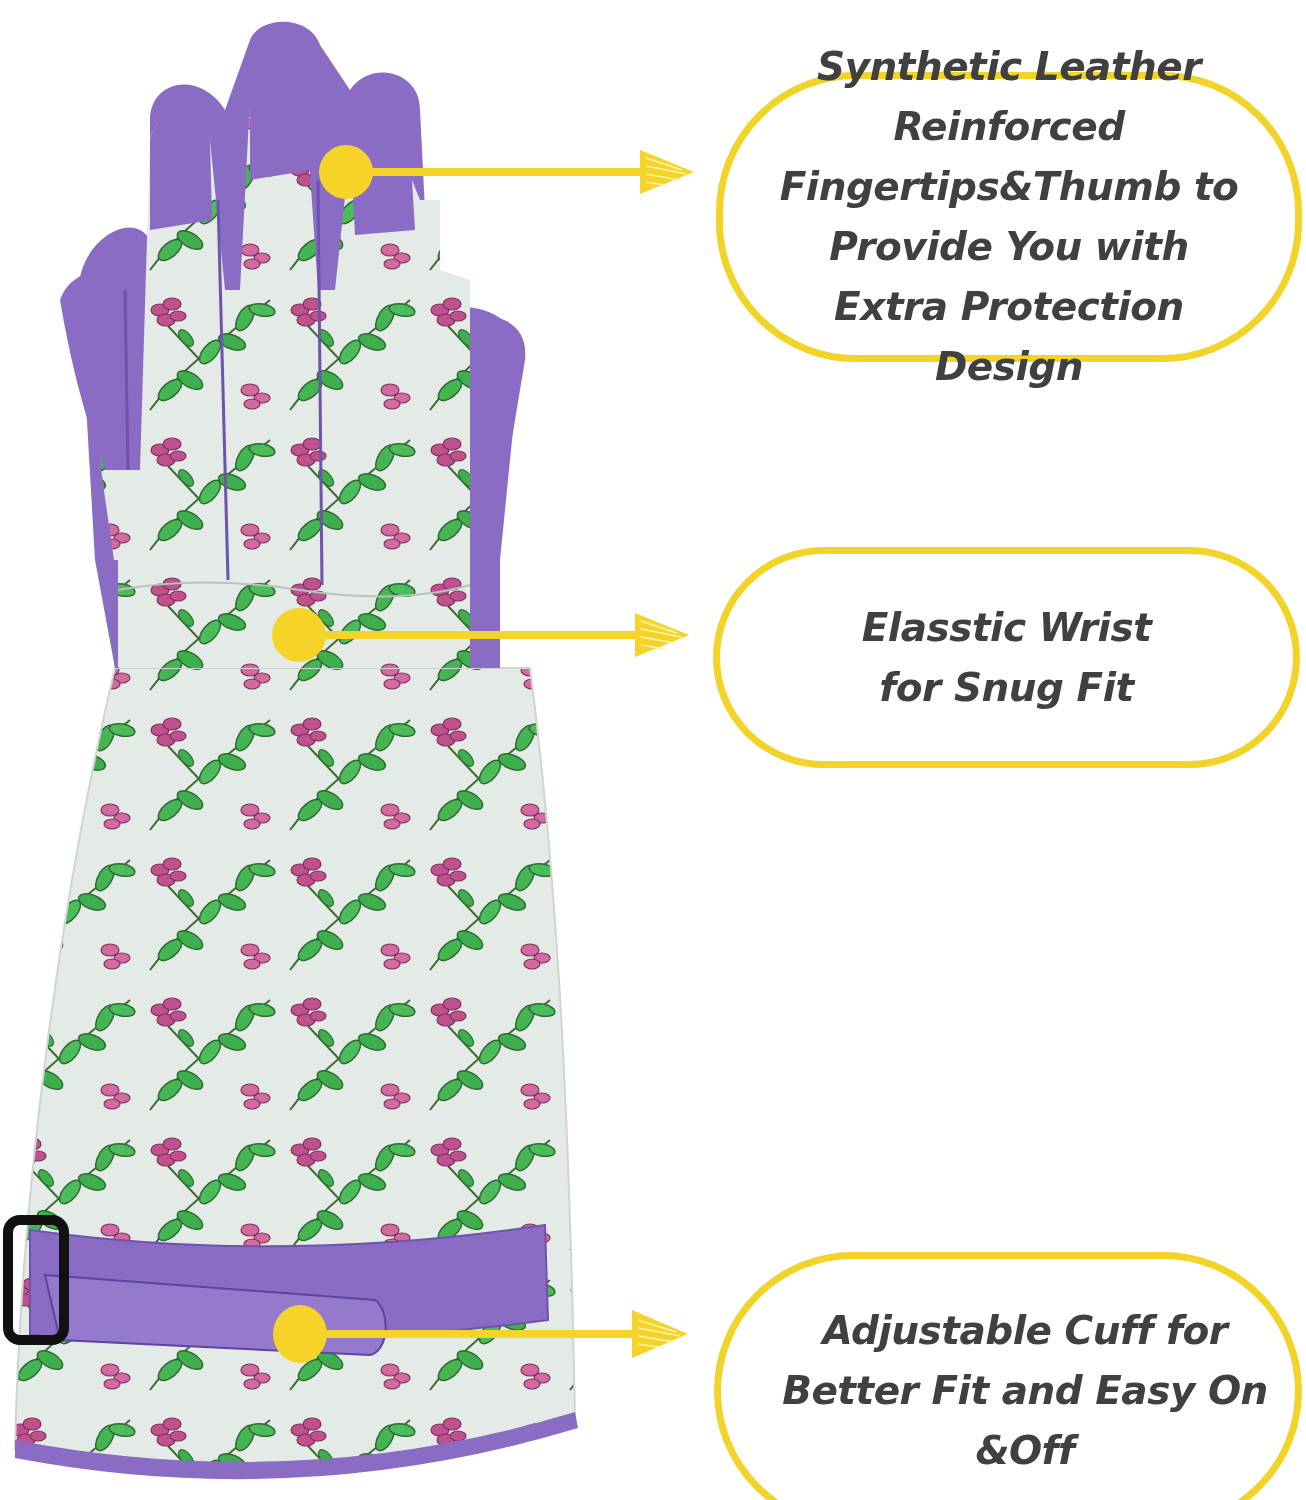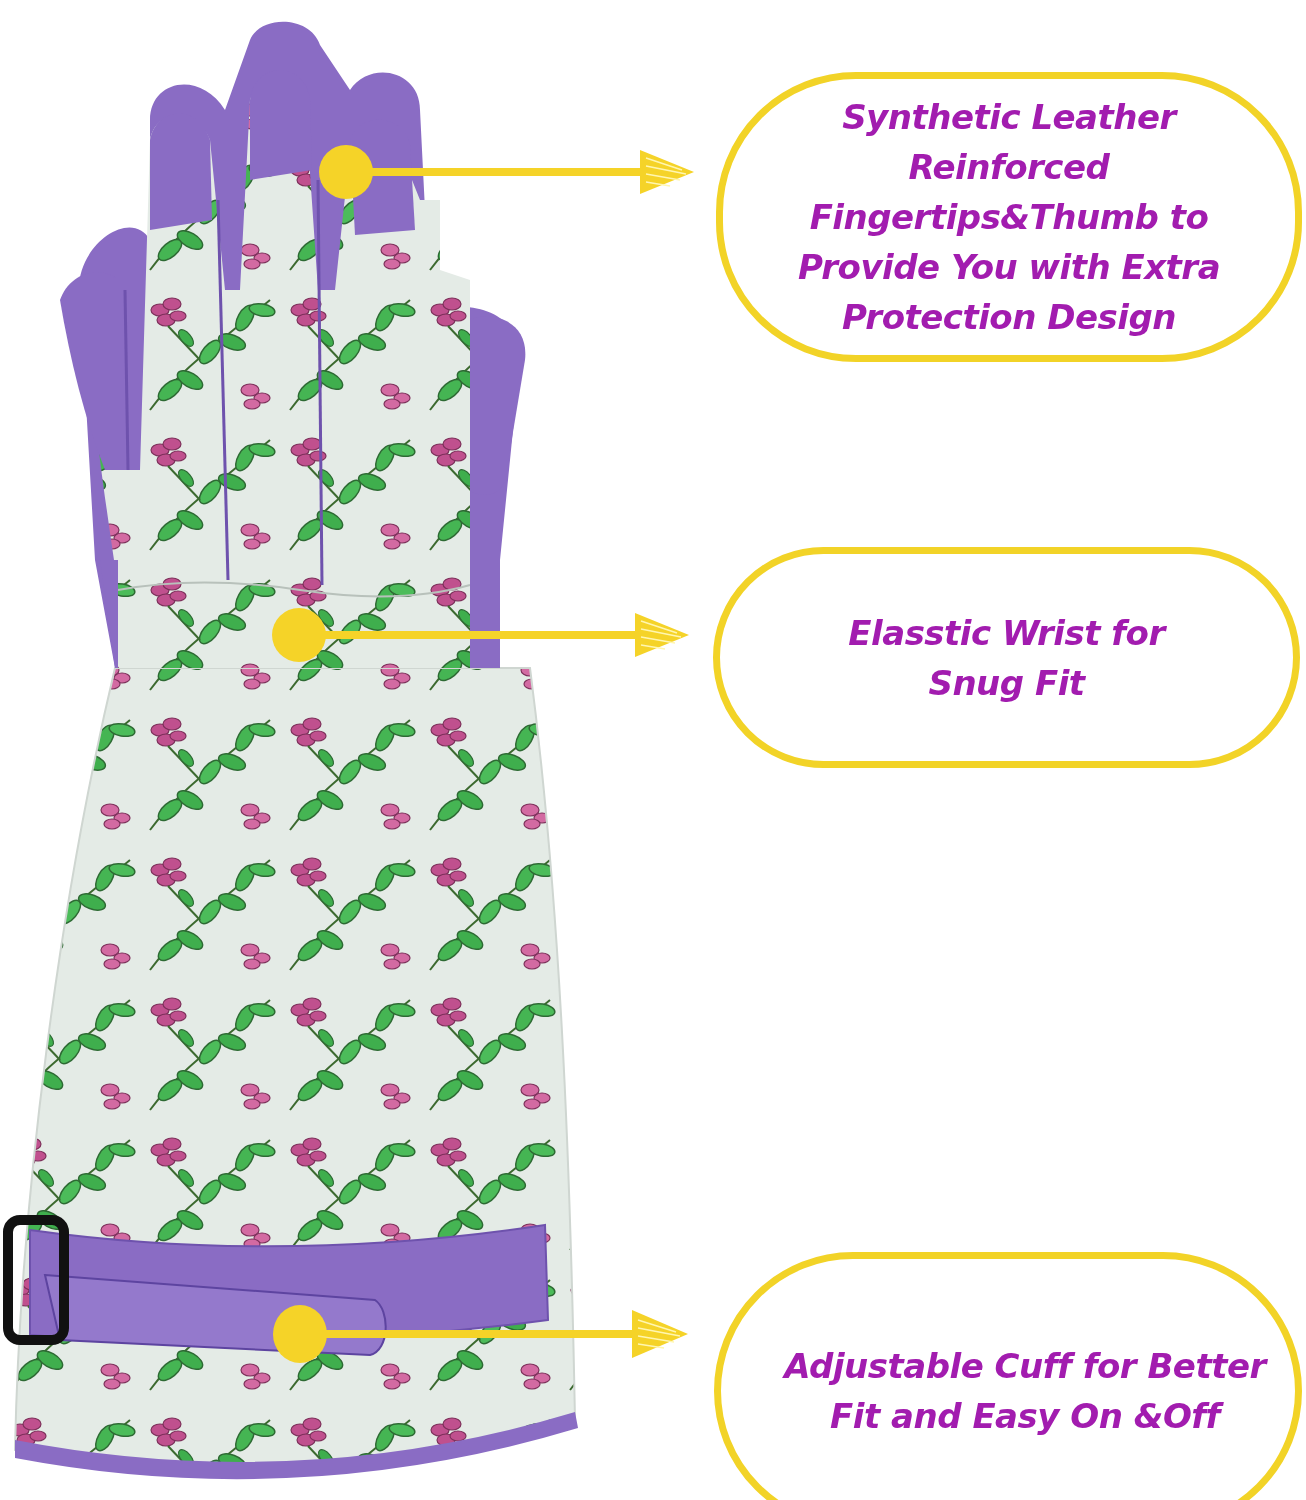--- a/index.html
+++ b/index.html
@@ -1,19 +1,19 @@
 <!DOCTYPE html>
 <html><head>
 <meta charset="utf-8">
 <style>
   html,body{margin:0;padding:0;background:#ffffff;}
   body{width:1306px;height:1500px;position:relative;overflow:hidden;font-family:"DejaVu Sans","Liberation Sans",sans-serif;}
   .glove{position:absolute;left:0;top:0;width:700px;height:1500px;}
   .callout{position:absolute;box-sizing:border-box;border:7px solid #f2d327;border-radius:140px;background:#fff;display:flex;align-items:center;justify-content:center;text-align:center;}
-  .callout-text{font-style:italic;font-weight:bold;color:#a21caf;font-size:34px;line-height:50px;letter-spacing:-0.5px;}
+  .callout-text{font-style:italic;font-weight:bold;color:#404040;font-size:39px;line-height:60px;letter-spacing:-0.5px;}
   .pointer{position:absolute;}
 </style>
 </head>
 <body>
 
 <svg class="glove" viewBox="0 0 700 1500" xmlns="http://www.w3.org/2000/svg">
   <defs>
     <pattern id="floral" patternUnits="userSpaceOnUse" width="140" height="140">
       <rect width="140" height="140" fill="#e4ebe6"></rect>
       <path d="M10 130 C40 90 70 70 130 20" stroke="#3c6a2f" stroke-width="2" fill="none"></path>

